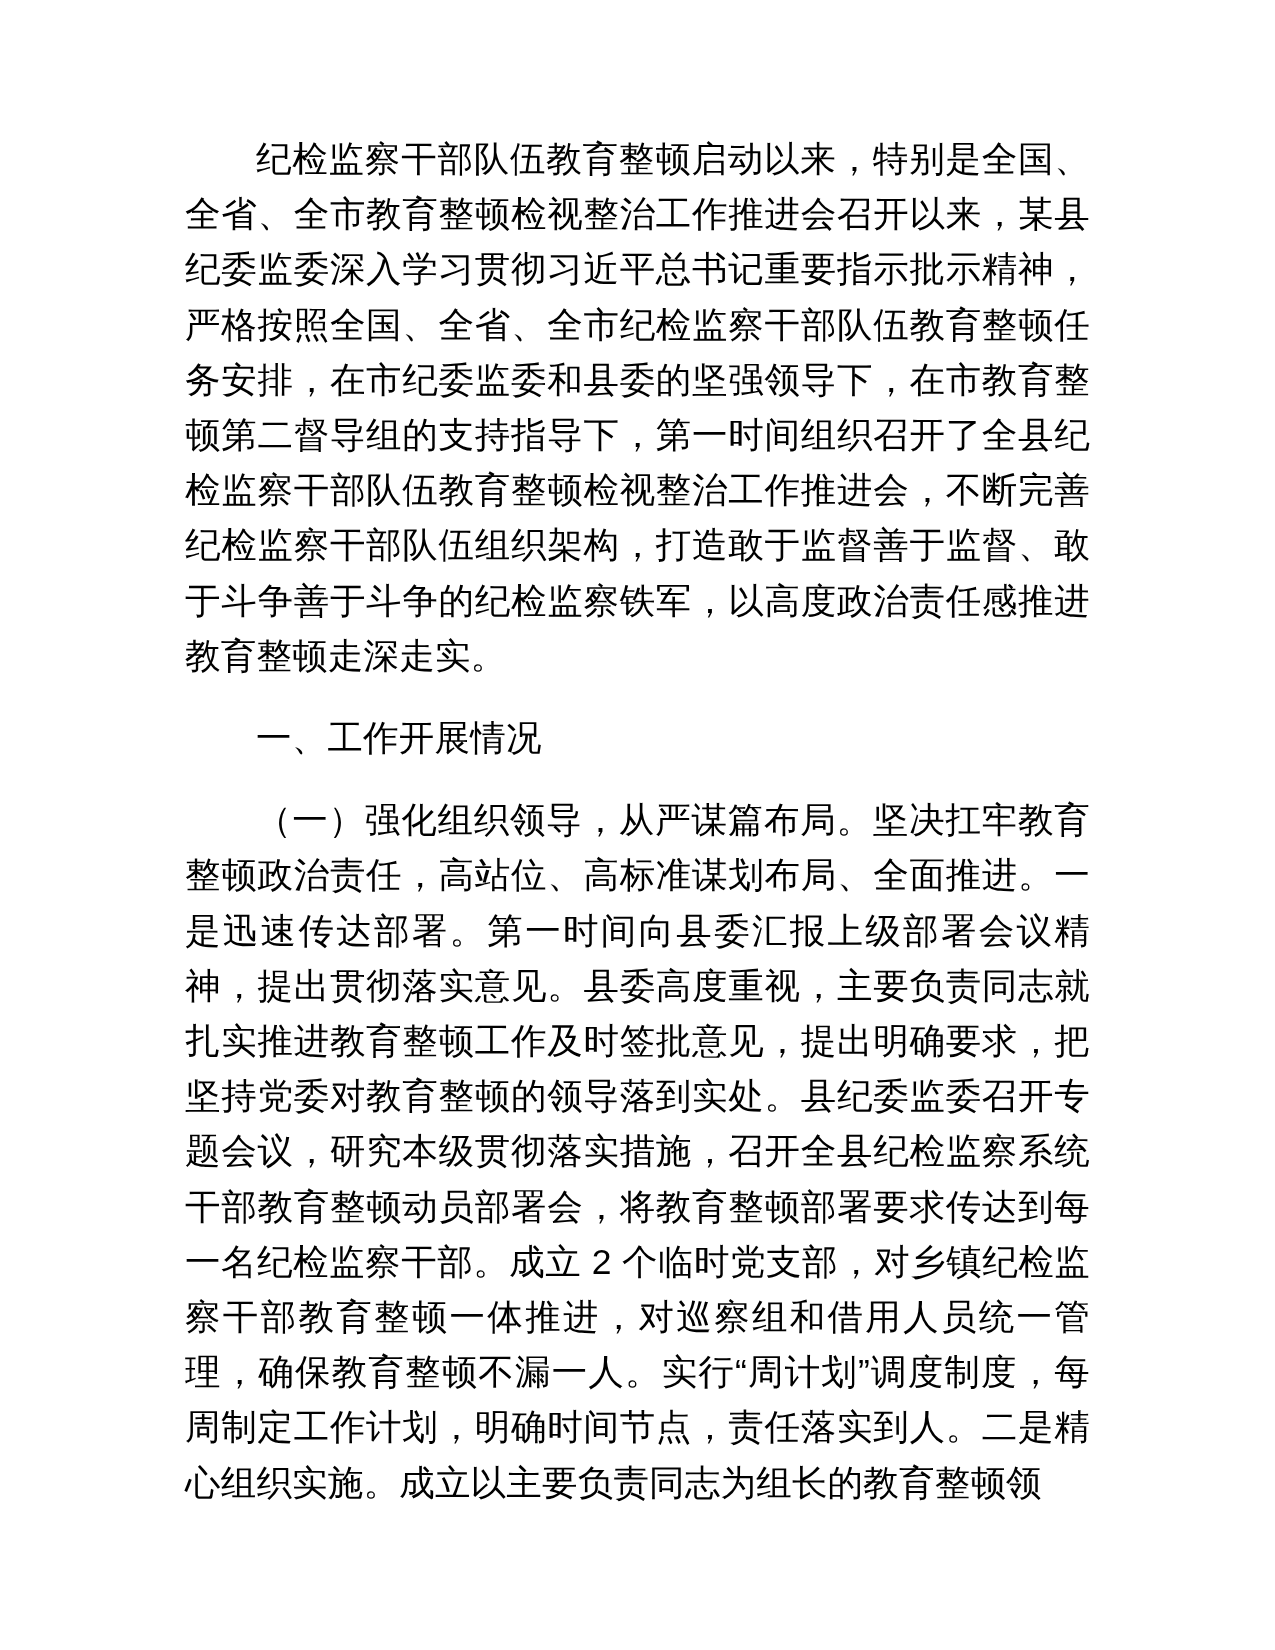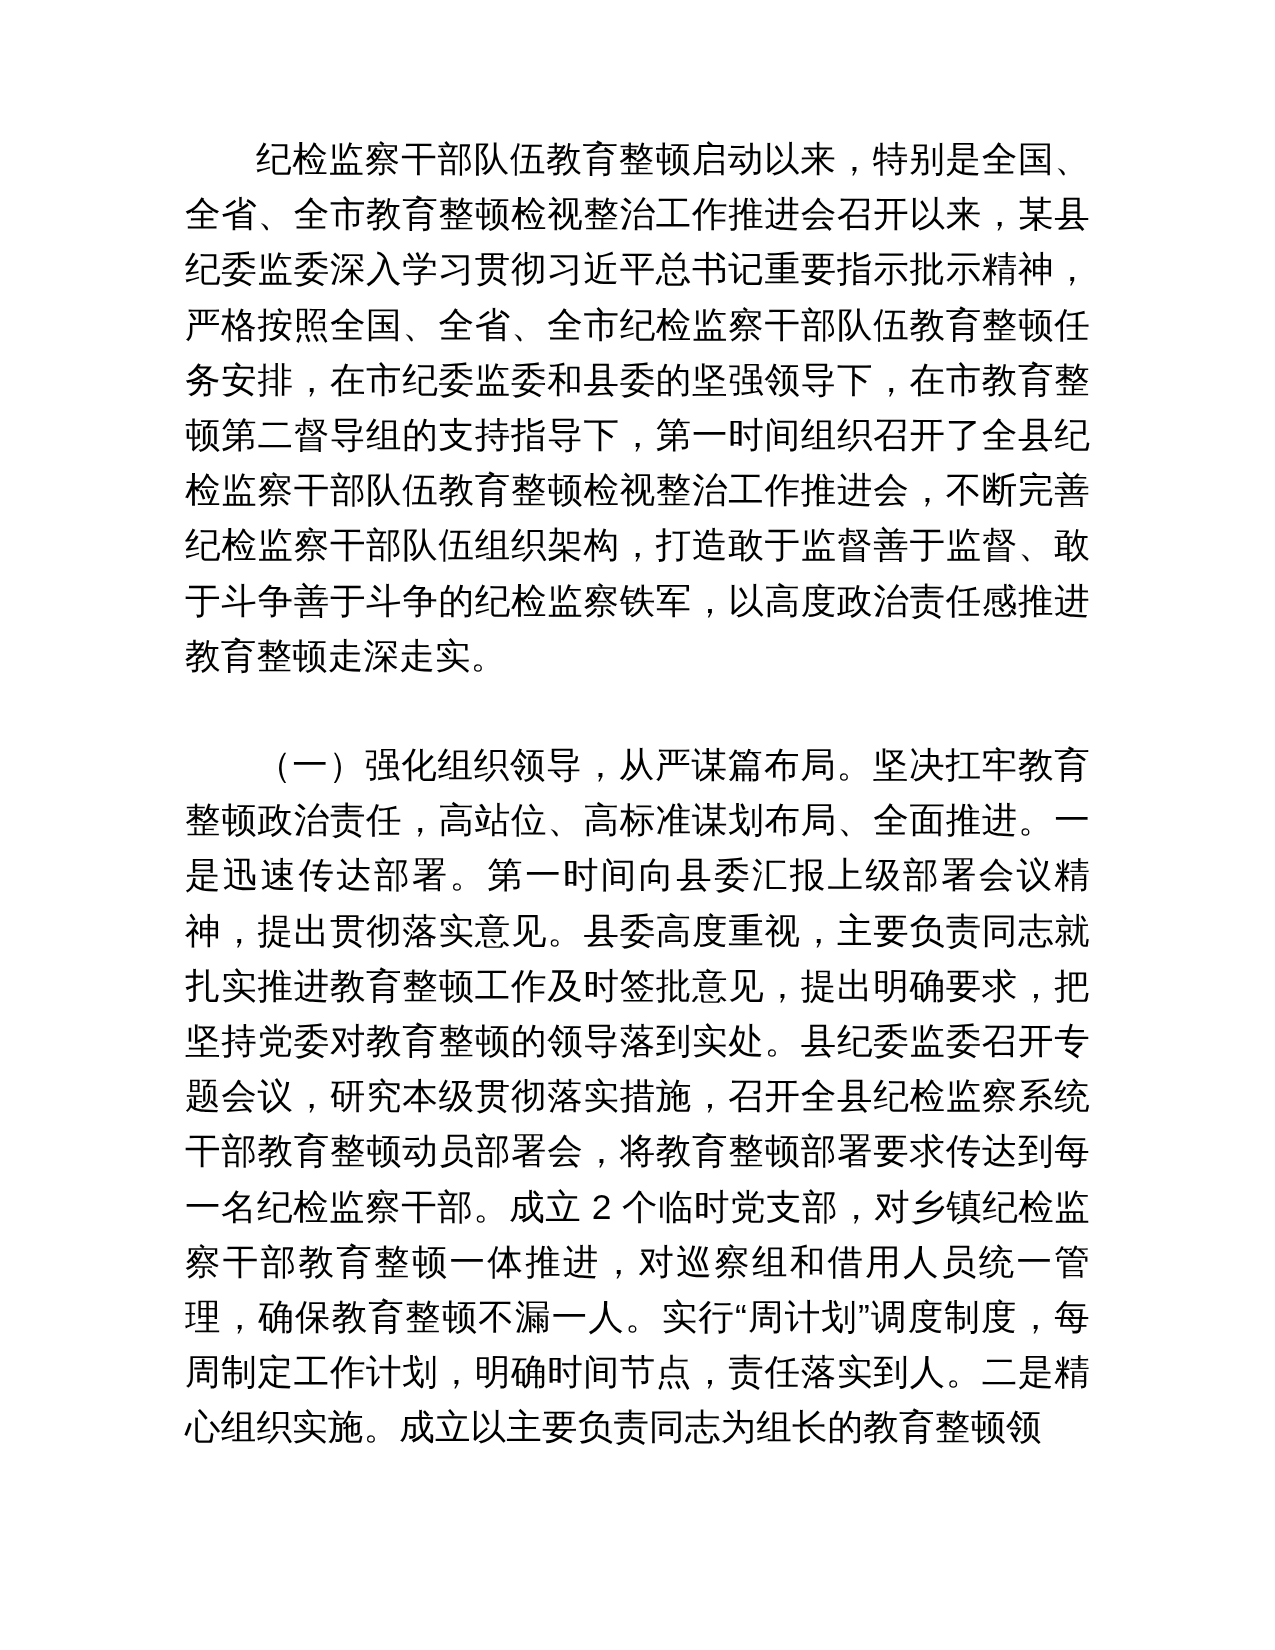--- a/index.html
+++ b/index.html
@@ -56,19 +56,20 @@
 </head>
 <body>
 
 <div class="page">
   <div class="page-body">
 
     <p class="para">纪检监察干部队伍教育整顿启动以来，特别是全国、全省、全市教育整顿检视整治工作推进会召开以来，某县纪委监委深入学习贯彻习近平总书记重要指示批示精神，严格按照全国、全省、全市纪检监察干部队伍教育整顿任务安排，在市纪委监委和县委的坚强领导下，在市教育整顿第二督导组的支持指导下，第一时间组织召开了全县纪检监察干部队伍教育整顿检视整治工作推进会，不断完善纪检监察干部队伍组织架构，打造敢于监督善于监督、敢于斗争善于斗争的纪检监察铁军，以高度政治责任感推进教育整顿走深走实。</p>
 
     <div class="spacer-half"></div>
 
+    <p class="para heading">一、工作开展情况</p>
 
     <div class="spacer-half"></div>
 
     <p class="para">（一）强化组织领导，从严谋篇布局。坚决扛牢教育整顿政治责任，高站位、高标准谋划布局、全面推进。一是迅速传达部署。第一时间向县委汇报上级部署会议精神，提出贯彻落实意见。县委高度重视，主要负责同志就扎实推进教育整顿工作及时签批意见，提出明确要求，把坚持党委对教育整顿的领导落到实处。县纪委监委召开专题会议，研究本级贯彻落实措施，召开全县纪检监察系统干部教育整顿动员部署会，将教育整顿部署要求传达到每一名纪检监察干部。成立 2 个临时党支部，对乡镇纪检监察干部教育整顿一体推进，对巡察组和借用人员统一管理，确保教育整顿不漏一人。实行“周计划”调度制度，每周制定工作计划，明确时间节点，责任落实到人。二是精心组织实施。成立以主要负责同志为组长的教育整顿领</p>
 
   </div>
 </div>
 
 </body></html>

